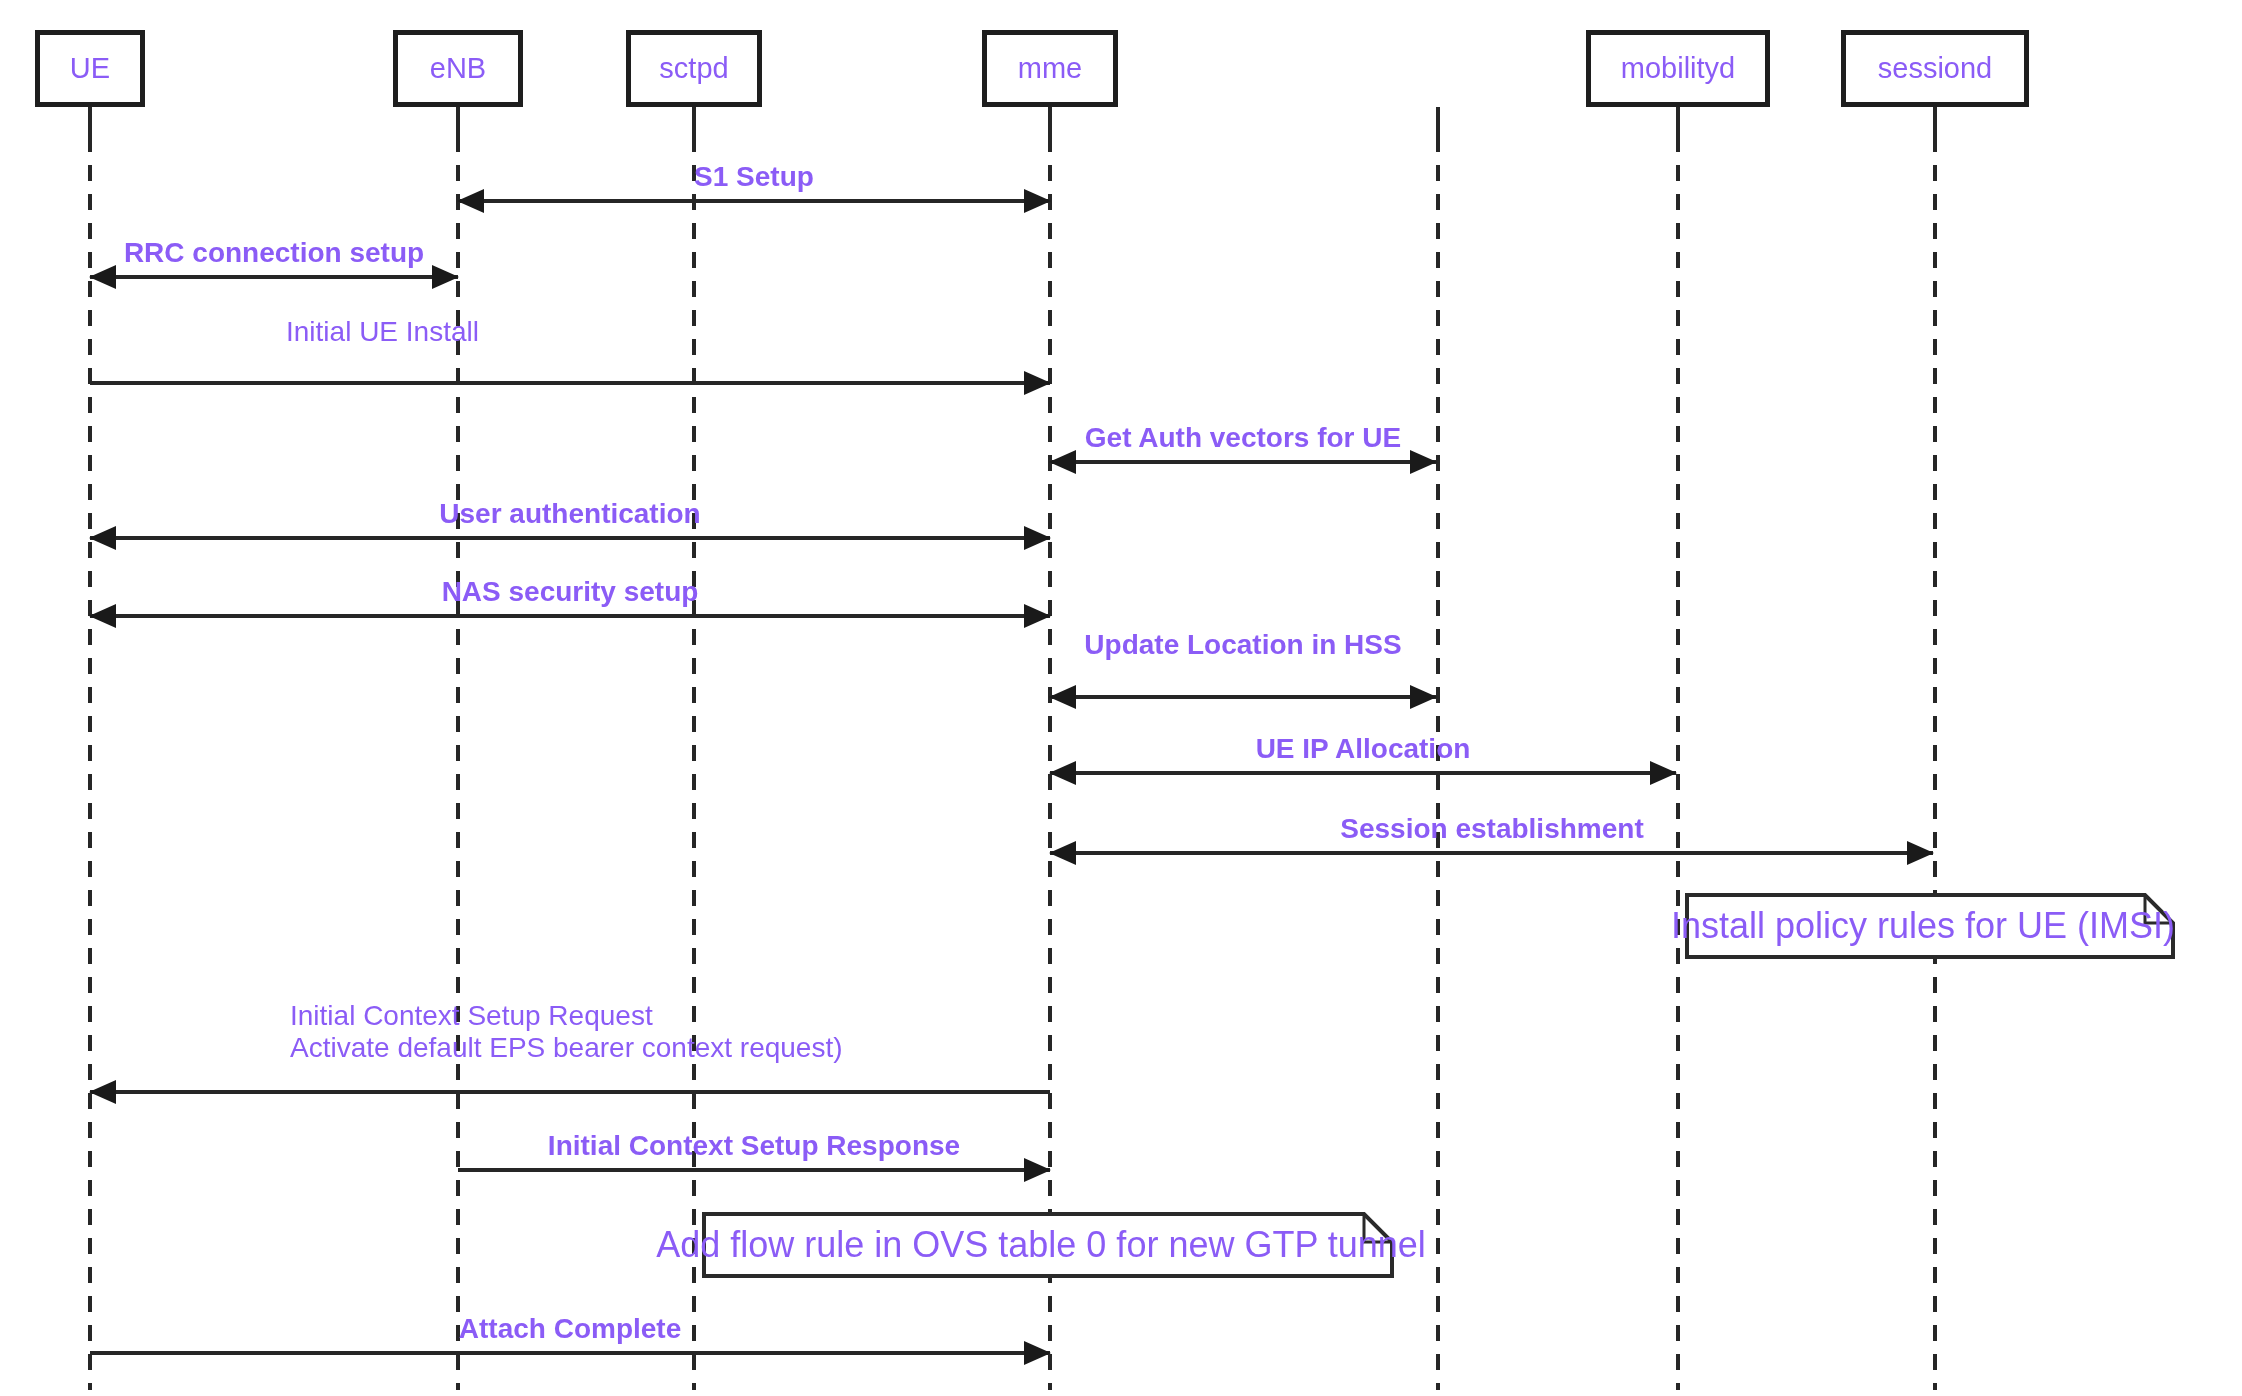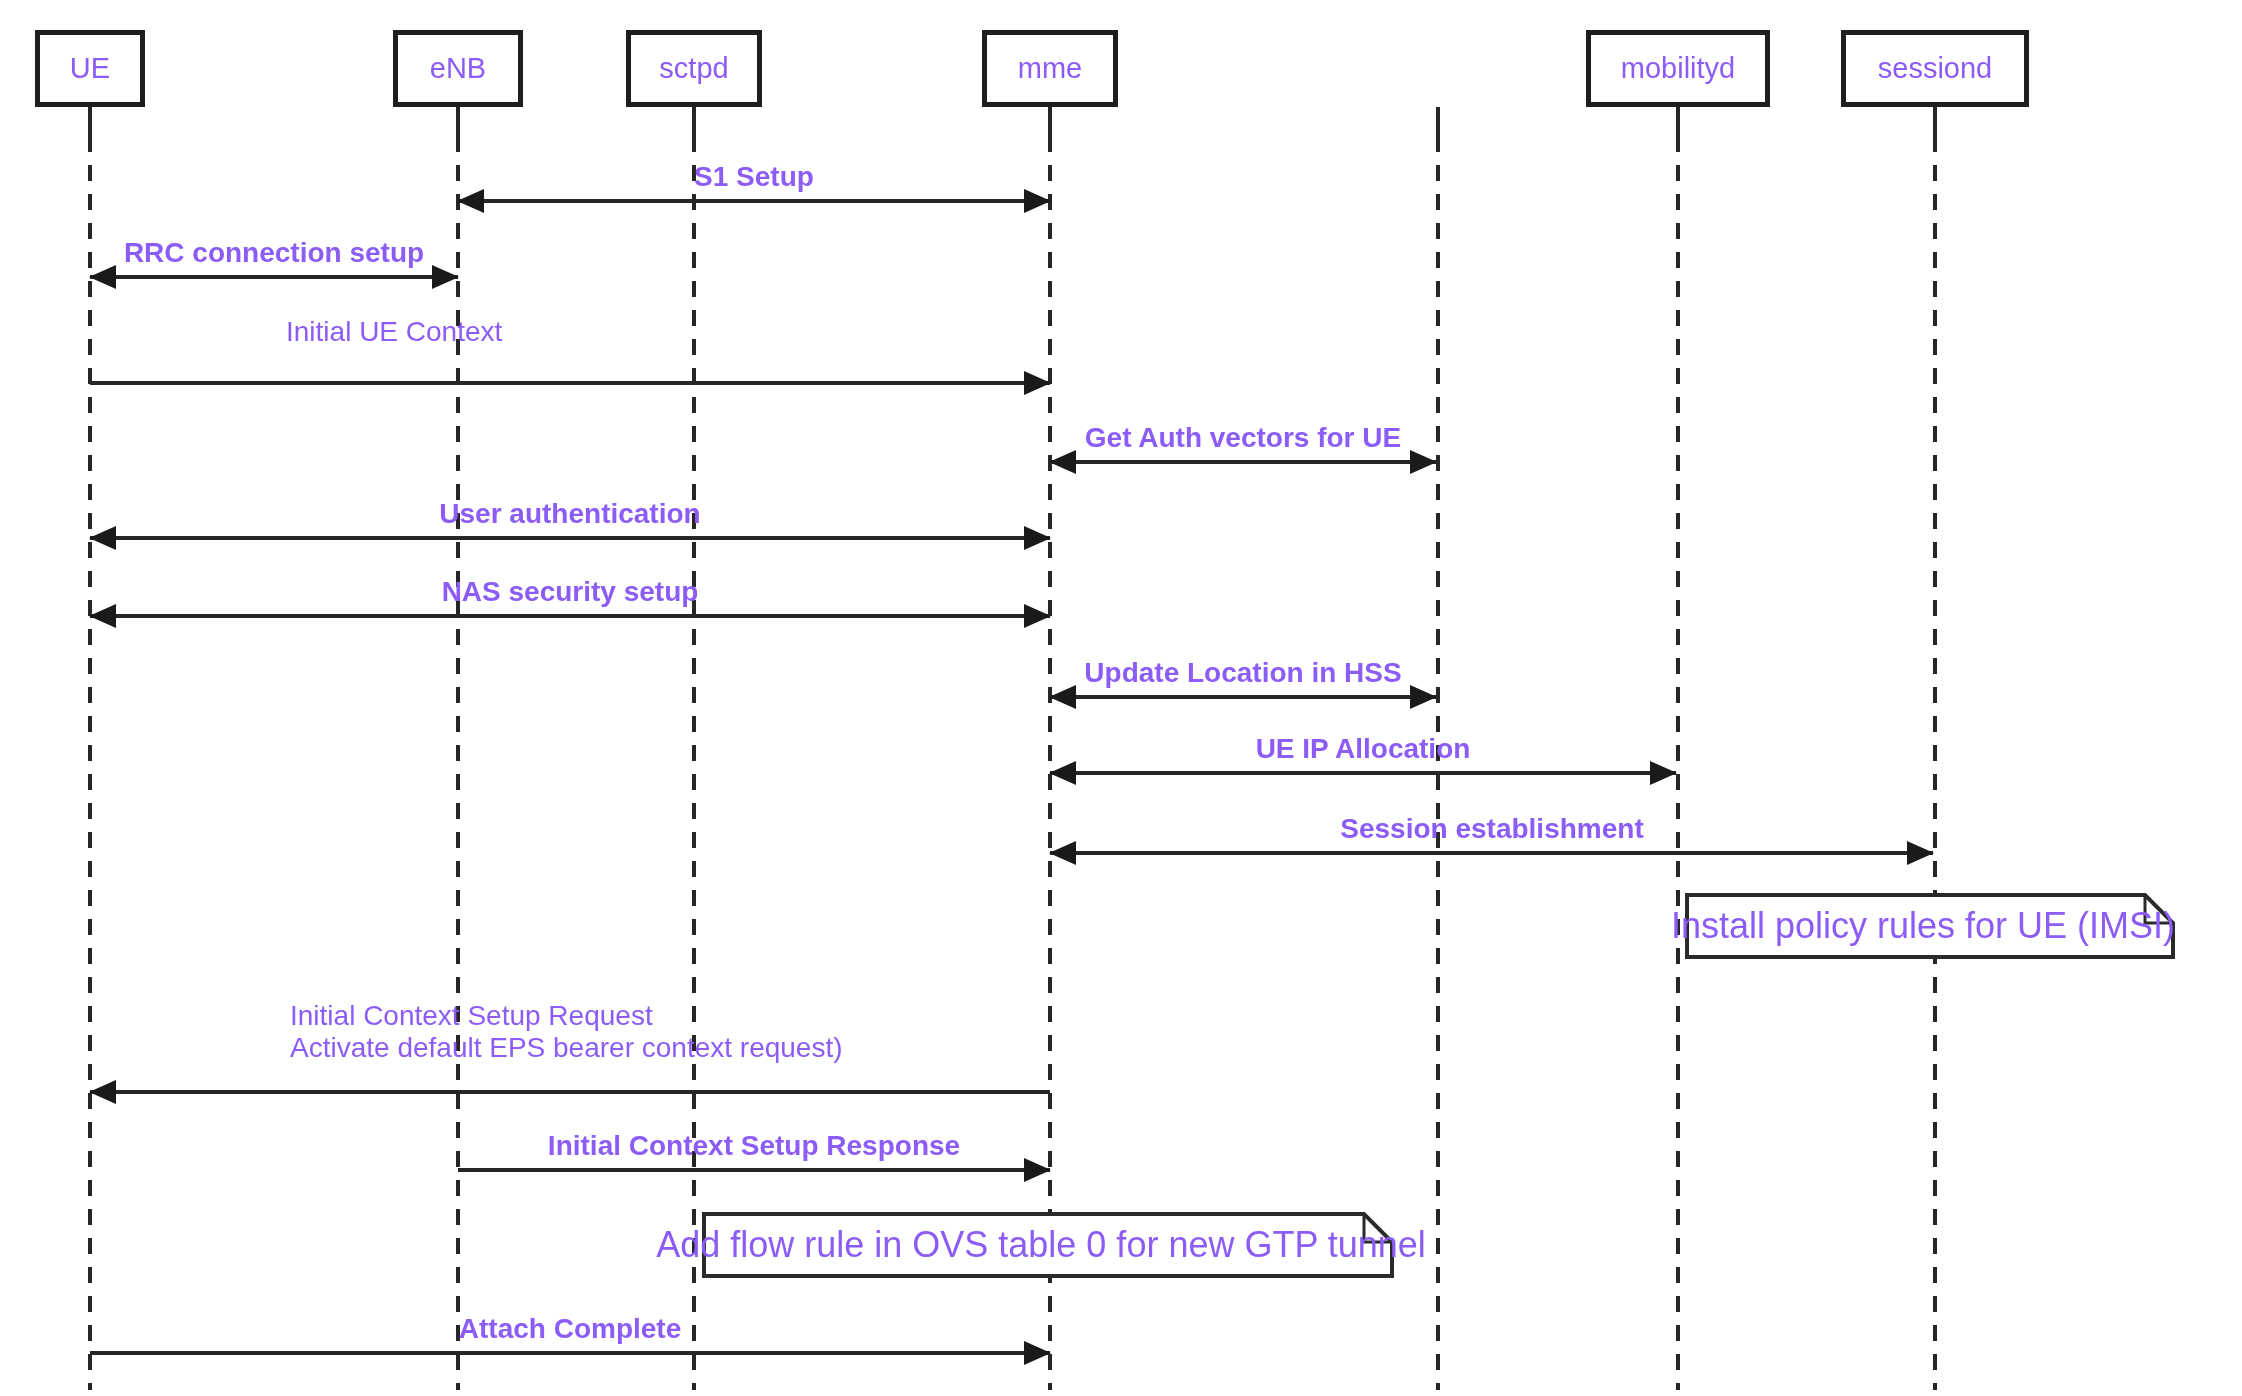--- a/index.html
+++ b/index.html
@@ -122,21 +122,21 @@
     <i class="head right"></i>
   </div>
 
   <div class="msg-label" style="left:274px; top:236px">RRC connection setup</div>
   <div class="arrow" style="left:90px; top:275px; width:368px">
     <i class="head left"></i>
     <i class="head right"></i>
   </div>
 
   <div class="msg-block" style="left:286px; top:316px">
-    <span>Initial UE Context</span>
+    <span>Initial UE Install</span>
   </div>
   <div class="arrow" style="left:90px; top:381px; width:960px">
     <i class="head right"></i>
   </div>
 
   <div class="msg-label" style="left:1243px; top:421px">Get Auth vectors for UE</div>
   <div class="arrow" style="left:1050px; top:460px; width:386px">
     <i class="head left"></i>
     <i class="head right"></i>
   </div>
@@ -146,21 +146,21 @@
     <i class="head left"></i>
     <i class="head right"></i>
   </div>
 
   <div class="msg-label" style="left:570px; top:575px">NAS security setup</div>
   <div class="arrow" style="left:90px; top:614px; width:960px">
     <i class="head left"></i>
     <i class="head right"></i>
   </div>
 
-  <div class="msg-label" style="left:1243px; top:656px">Update Location in HSS</div>
+  <div class="msg-label" style="left:1243px; top:628px">Update Location in HSS</div>
   <div class="arrow" style="left:1050px; top:695px; width:386px">
     <i class="head left"></i>
     <i class="head right"></i>
   </div>
 
   <div class="msg-label" style="left:1363px; top:732px">UE IP Allocation</div>
   <div class="arrow" style="left:1050px; top:771px; width:626px">
     <i class="head left"></i>
     <i class="head right"></i>
   </div>

